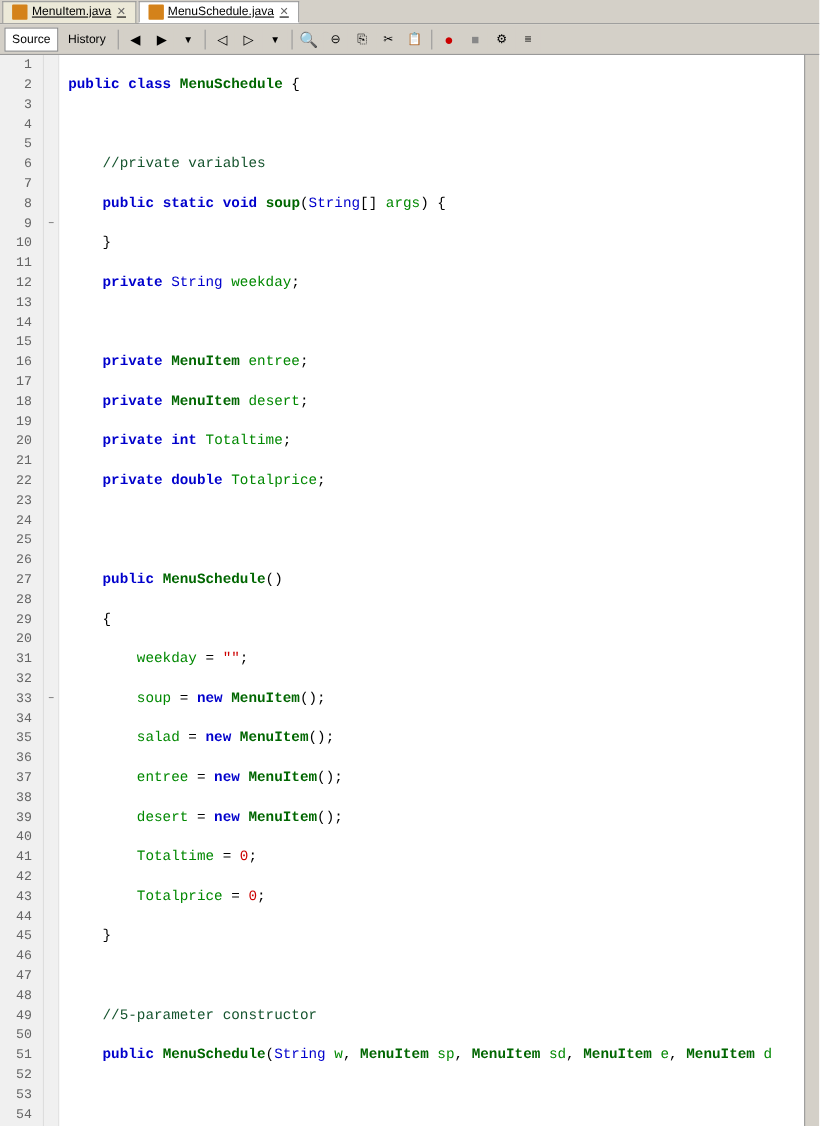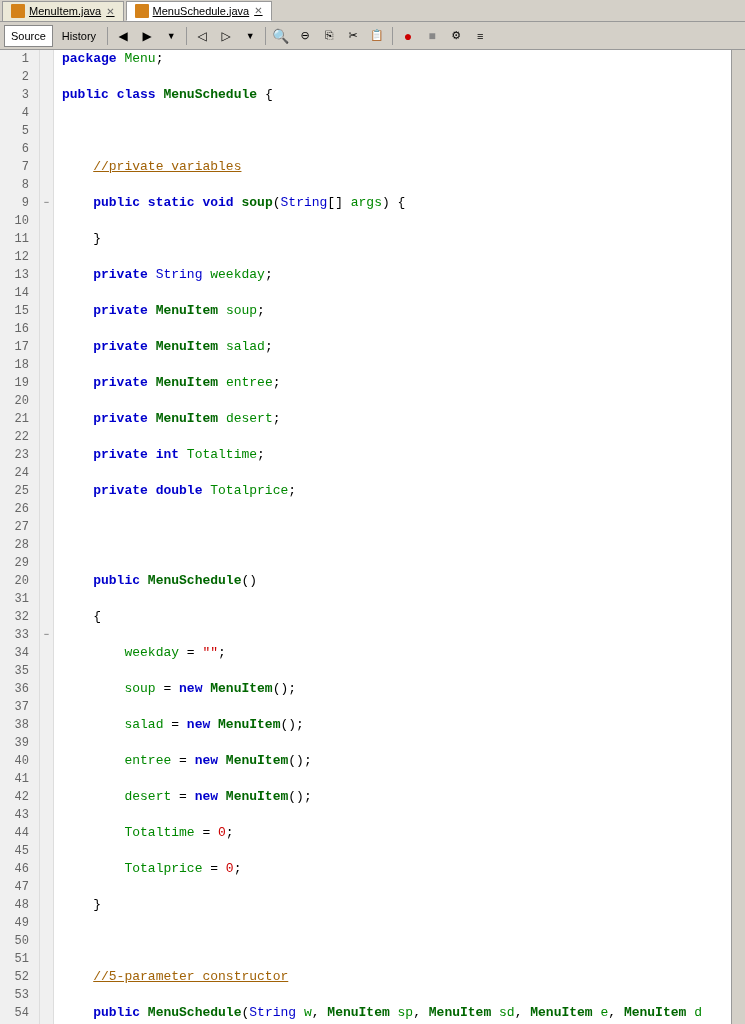--- a/index.html
+++ b/index.html
@@ -163,21 +163,21 @@
       font-size: 13px;
       line-height: 18px;
     }
     
     .kw { color: #0000cc; font-weight: bold; }      
     .type { color: #0000cc; }                        
     .cls { color: #006600; font-weight: bold; }      
     .var { color: #008800; }                         
     .str { color: #cc0000; }                         
     .num { color: #cc0000; }                         
-    .cmt { color: #a16207; text-decoration: underline; }                           
+    .cmt { color: #14532d; }                           
     .mth { color: #006600; font-weight: bold; }      
     .scroll-right {
       width: 14px;
       background: #d4d0c8;
       border-left: 1px solid #999;
     }
   </style>
 </head>
 <body>
 
@@ -334,37 +334,34 @@
       <div class="fold-marker" style="height:18px;"></div>
       <div class="fold-marker" style="height:18px;"></div>
       <div class="fold-marker" style="height:18px;"></div>
       <div class="fold-marker" style="height:18px;"></div>
       <div class="fold-marker" style="height:18px;"></div>
       <div class="fold-marker" style="height:18px;"></div>
 
     </div>
 
     <div class="code-content">
-      <div class="code-line"><span class="kw">package</span> <span class="var">Menu</span>;</div>
       <div class="code-line">&nbsp;</div>
       <div class="code-line"><span class="kw">public</span> <span class="kw">class</span> <span class="cls">MenuSchedule</span> {</div>
       <div class="code-line">&nbsp;</div>
       <div class="code-line">&nbsp;</div>
       <div class="code-line">&nbsp;</div>
       <div class="code-line">    <span class="cmt">//private variables</span></div>
       <div class="code-line">&nbsp;</div>
       <div class="code-line">    <span class="kw">public</span> <span class="kw">static</span> <span class="kw">void</span> <span class="mth">soup</span>(<span class="type">String</span>[] <span class="var">args</span>) {</div>
       <div class="code-line">&nbsp;</div>
       <div class="code-line">    }</div>
       <div class="code-line">&nbsp;</div>
       <div class="code-line">    <span class="kw">private</span> <span class="type">String</span> <span class="var">weekday</span>;</div>
       <div class="code-line">&nbsp;</div>
-      <div class="code-line">    <span class="kw">private</span> <span class="cls">MenuItem</span> <span class="var">soup</span>;</div>
-      <div class="code-line">&nbsp;</div>
-      <div class="code-line">    <span class="kw">private</span> <span class="cls">MenuItem</span> <span class="var">salad</span>;</div>
+      <div class="code-line">&nbsp;</div>
       <div class="code-line">&nbsp;</div>
       <div class="code-line">    <span class="kw">private</span> <span class="cls">MenuItem</span> <span class="var">entree</span>;</div>
       <div class="code-line">&nbsp;</div>
       <div class="code-line">    <span class="kw">private</span> <span class="cls">MenuItem</span> <span class="var">desert</span>;</div>
       <div class="code-line">&nbsp;</div>
       <div class="code-line">    <span class="kw">private</span> <span class="kw">int</span> <span class="var">Totaltime</span>;</div>
       <div class="code-line">&nbsp;</div>
       <div class="code-line">    <span class="kw">private</span> <span class="kw">double</span> <span class="var">Totalprice</span>;</div>
       <div class="code-line">&nbsp;</div>
       <div class="code-line">&nbsp;</div>

